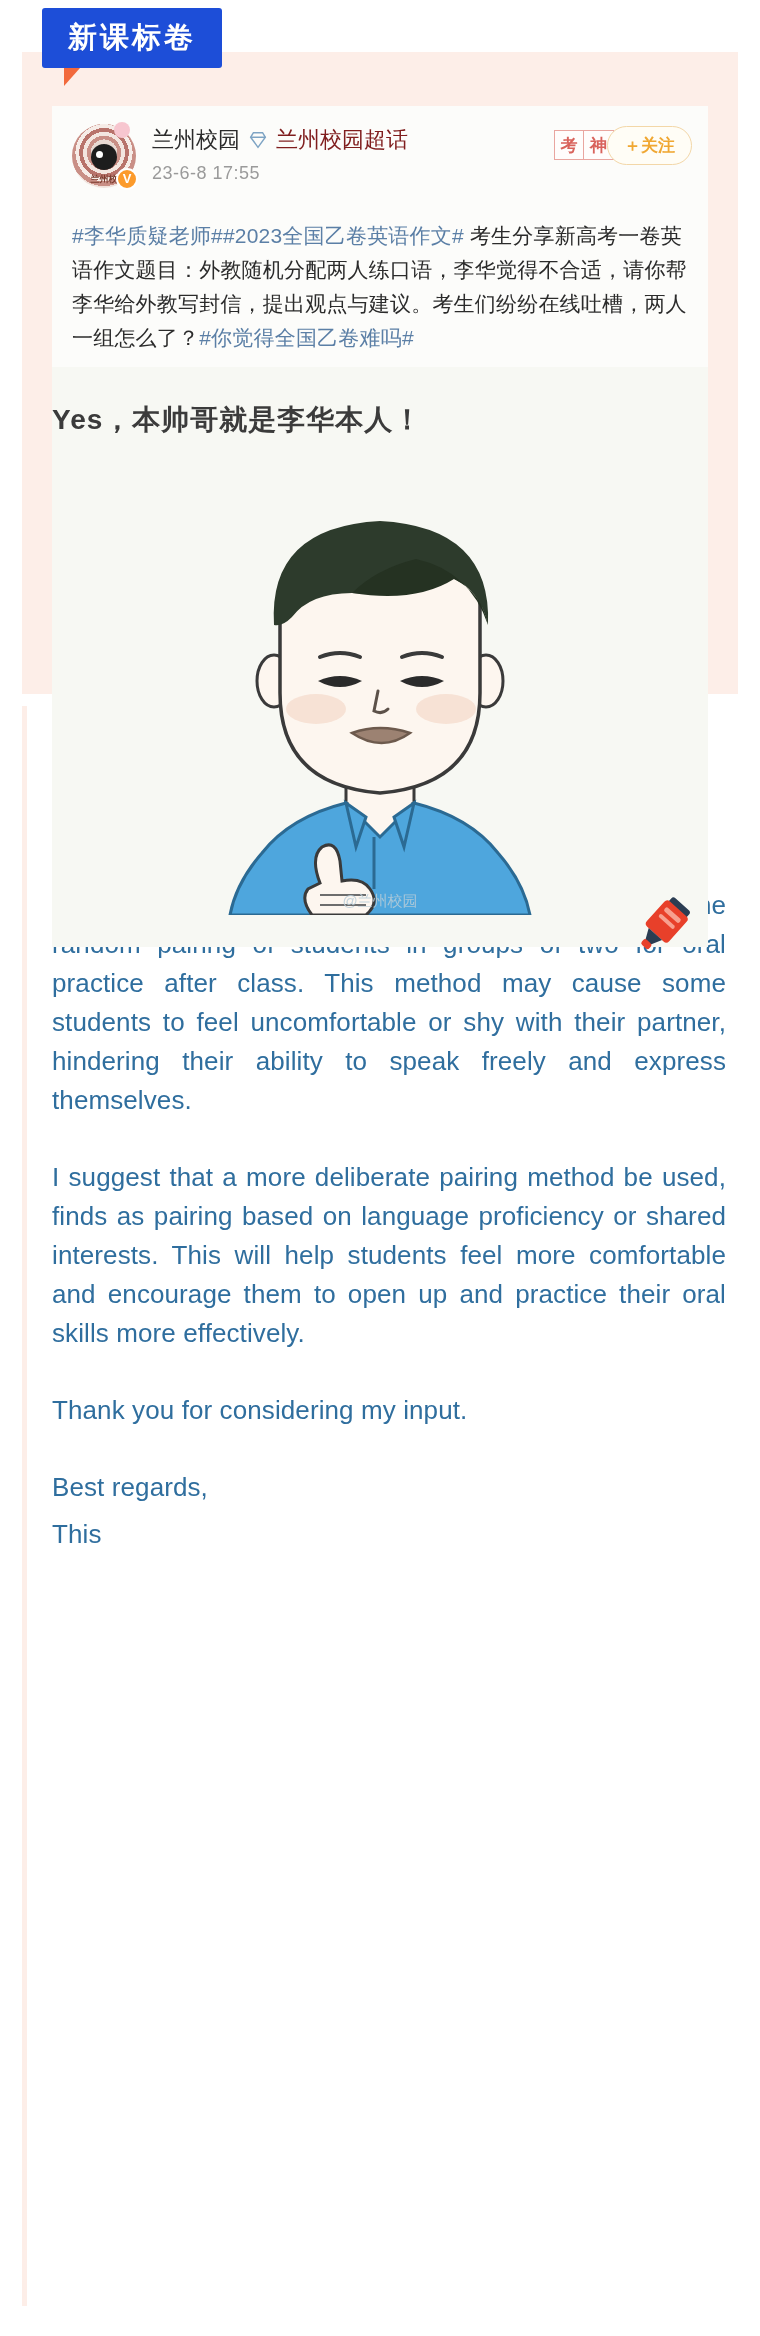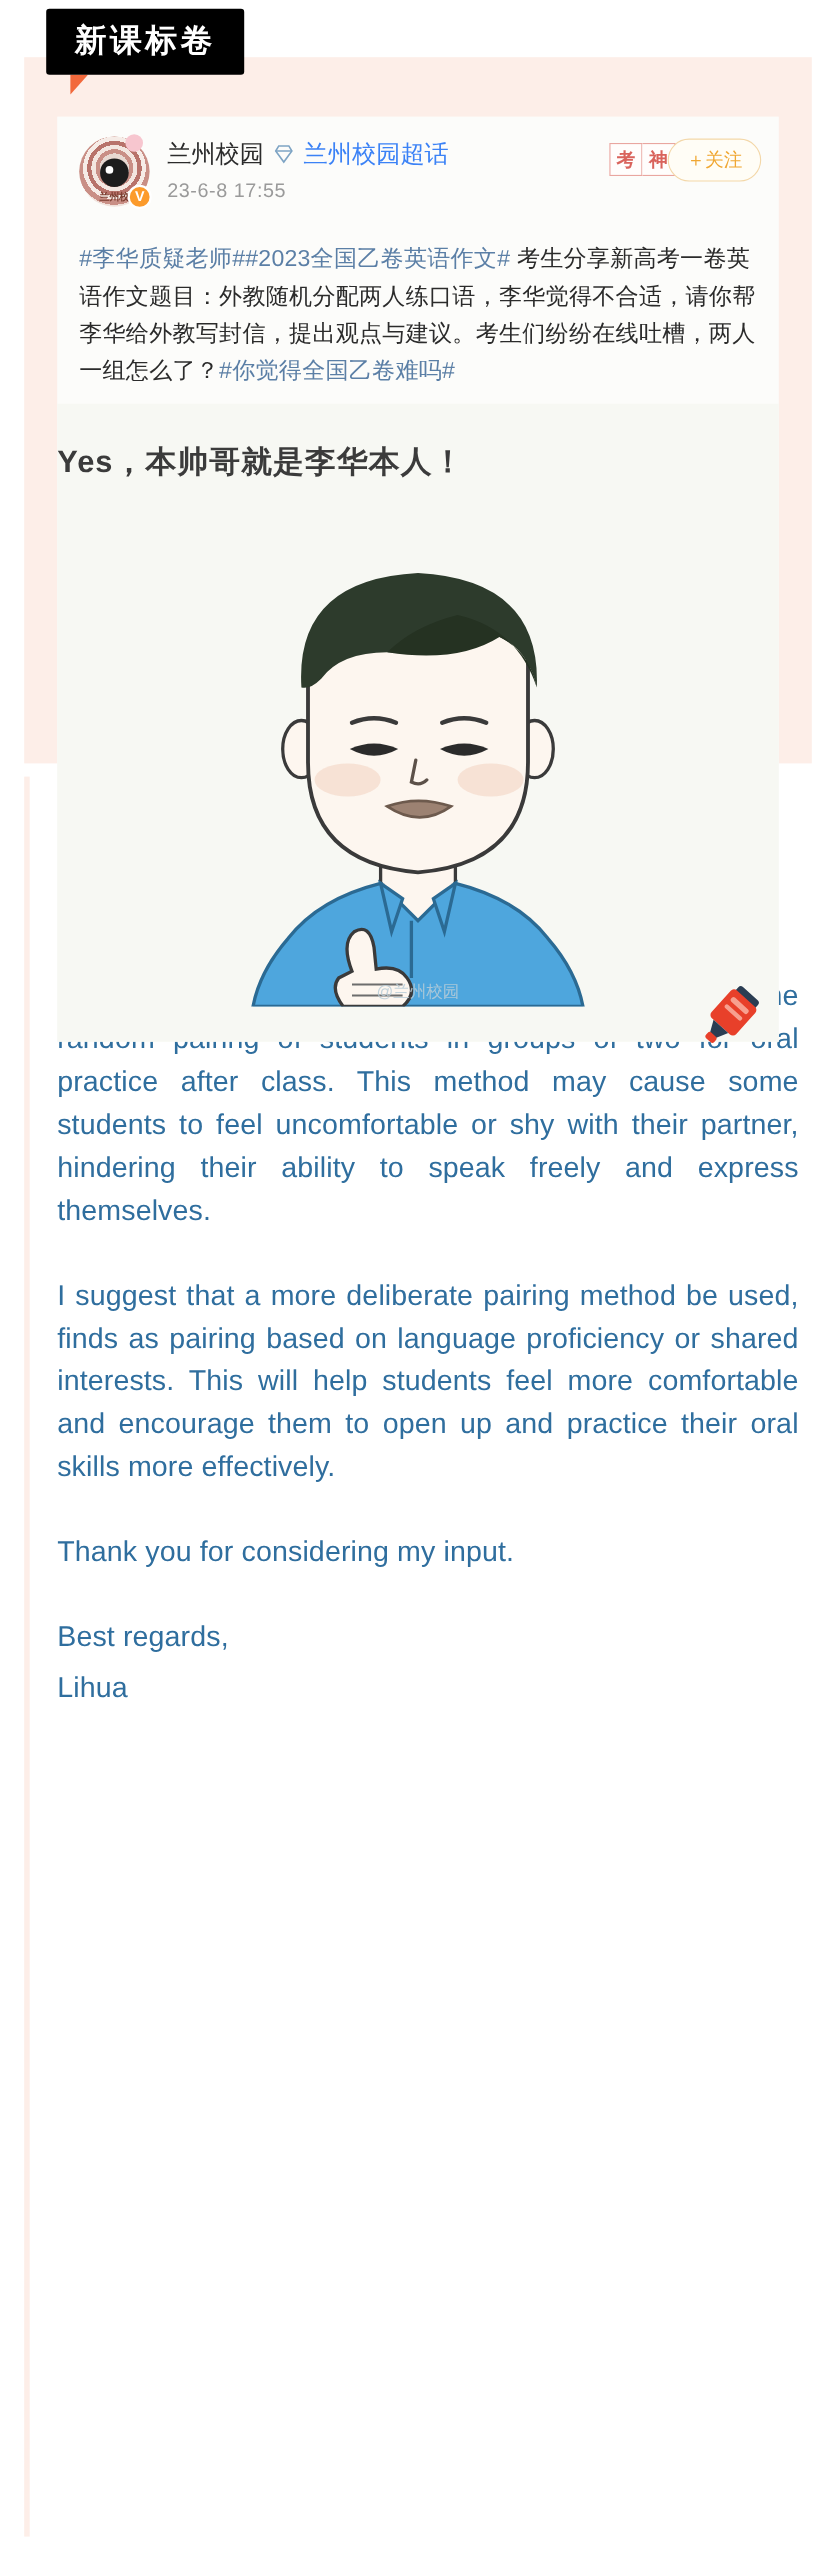--- a/index.html
+++ b/index.html
@@ -9,21 +9,21 @@
     background:#ffffff;
     width:760px; height:2336px;
     position:relative; overflow:hidden;
   }
 
   
   #top-region { position:relative; width:760px; }
 
   .ribbon-wrap { position:absolute; left:42px; top:8px; z-index:20; }
   .ribbon {
-    background:#000000;
+    background:#1d4ed8;
     color:#ffffff;
     font-size:29px;
     font-weight:bold;
     letter-spacing:3px;
     padding:12px 26px 13px 26px;
     border-radius:3px;
     display:inline-block;
     line-height:1.2;
     text-shadow:0 1px 0 rgba(0,0,0,.08);
   }
@@ -87,21 +87,21 @@
   }
   .avatar-label{
     position:absolute; left:50%; bottom:2px; transform:translateX(-50%);
     font-size:9px; color:#7a3b2e; font-weight:bold; white-space:nowrap;
   }
 
   .wb-meta { margin-left:16px; padding-top:2px; }
   .wb-name-row { display:flex; align-items:center; font-size:22px; line-height:1.25; }
   .wb-name { color:#2b2b2b; }
   .diamond-icon { margin:0 7px; display:inline-flex; }
-  .wb-topic { color:#3b82f6;text-align:right; }
+  .wb-topic { color:#7f1d1d;text-align:right; }
   .wb-time { margin-top:9px; font-size:18px; color:#9a9a9a; letter-spacing:.5px; }
 
   .stamp-group{ position:absolute; right:74px; top:6px; display:flex; }
   .stamp{
     width:30px;height:30px;
     border:1.5px solid #e9a6a0;
     color:#d9635c; font-size:17px;
     display:flex;align-items:center;justify-content:center;
     font-weight:bold;
     background:#fffdfc;
@@ -110,20 +110,21 @@
 
   .follow-btn{
     position:absolute; right:-4px; top:2px;
     border:1.5px solid #f3d7a8;
     color:#f0a732;
     background:#fffdf6;
     border-radius:20px;
     font-size:17px;
     padding:7px 16px;
     white-space:nowrap;
+    font-weight:bold;
   }
 
   .wb-text{
     margin-top:31px;
     font-size:21px;
     line-height:1.62;
     color:#2b2b2b;
     letter-spacing:.2px;
   }
   .wb-text .tag{ color:#5b7fa6; }
@@ -285,14 +286,14 @@
 
 <div class="letter">
   <div class="line-accent"></div>
 
   <p class="salutation">Dear foreign teacher,</p>
   <p class="bold">I hope this email finds you well.</p>
   <p class="just">I would like to address some concerns regarding the random pairing of students in groups of two for oral practice after class. This method may cause some students to feel uncomfortable or shy with their partner, hindering their ability to speak freely and express themselves.</p>
   <p class="just">I suggest that a more deliberate pairing method be used, finds as pairing based on language proficiency or shared interests. This will help students feel more comfortable and encourage them to open up and practice their oral skills more effectively.</p>
   <p>Thank you for considering my input.</p>
   <p class="tight">Best regards,</p>
-  <p>Lihua</p>
+  <p>This</p>
 </div>
 
 </body></html>

